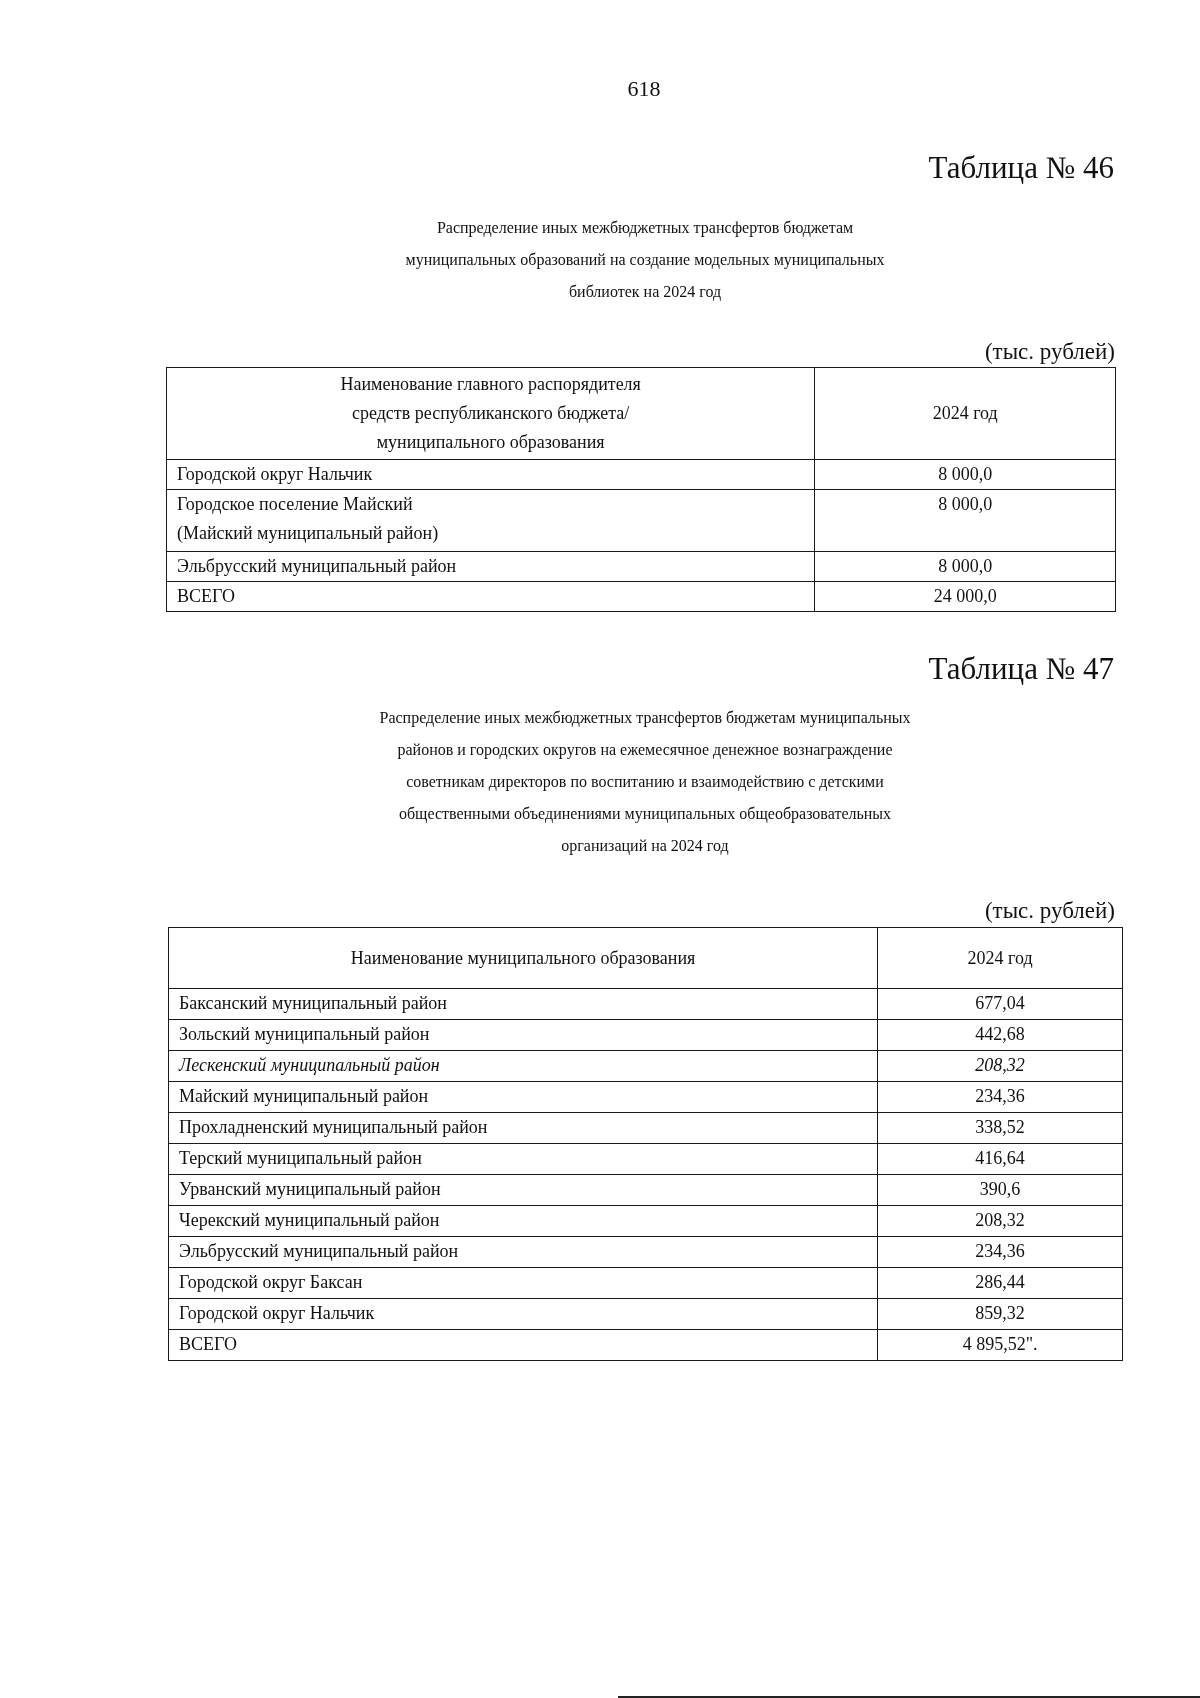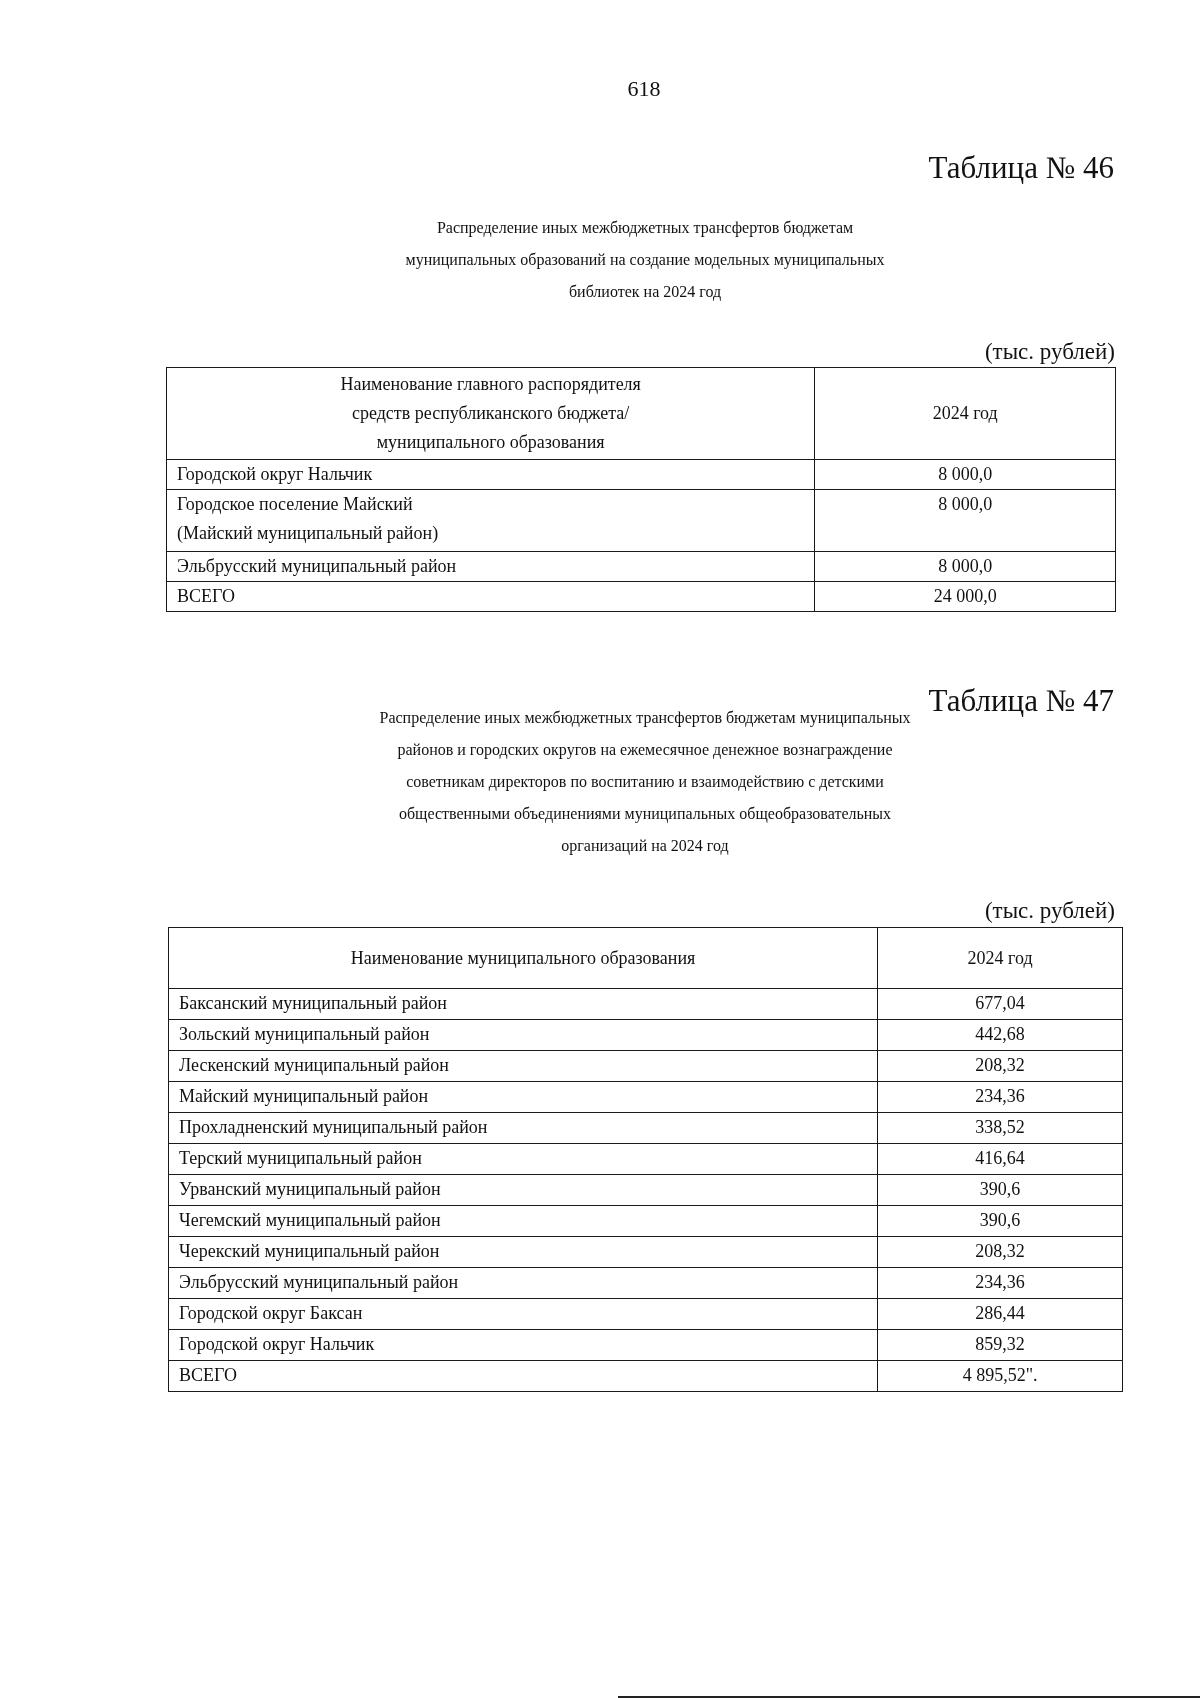--- a/index.html
+++ b/index.html
@@ -72,21 +72,21 @@
     <td>Эльбрусский муниципальный район</td>
     <td class="val">8 000,0</td>
   </tr>
   <tr style="height:30px;">
     <td>ВСЕГО</td>
     <td class="val">24 000,0</td>
   </tr>
 </tbody>
   </table>
 
-<div class="abs table-label" style="top:651px; right:86px;margin-top:32px;">Таблица № 47</div>
+<div class="abs table-label" style="top:651px; right:86px;">Таблица № 47</div>
 
 <div class="abs title" style="top:702px; left:150px; width:990px;">
   <div>Распределение иных межбюджетных трансфертов бюджетам муниципальных</div>
   <div>районов и городских округов на ежемесячное денежное вознаграждение</div>
   <div>советникам директоров по воспитанию и взаимодействию с детскими</div>
   <div>общественными объединениями муниципальных общеобразовательных</div>
   <div>организаций на 2024 год</div>
 </div>
 
 <div class="abs units" style="top:898px; right:85px;">(тыс. рублей)</div>
@@ -102,42 +102,38 @@
     <th>2024 год</th>
   </tr>
   <tr style="height:31px;margin-left:36px;">
         <td>Баксанский муниципальный район</td>
         <td class="val">677,04</td>
       </tr>
   <tr style="height:31px;">
         <td>Зольский муниципальный район</td>
         <td class="val">442,68</td>
       </tr>
-  <tr style="height:31px;">
+  <tr style="height:31px;font-style:italic;">
         <td>Лескенский муниципальный район</td>
         <td class="val">208,32</td>
       </tr>
   <tr style="height:31px;">
         <td>Майский муниципальный район</td>
         <td class="val">234,36</td>
       </tr>
   <tr style="height:31px;">
         <td>Прохладненский муниципальный район</td>
         <td class="val">338,52</td>
       </tr>
   <tr style="height:31px;">
         <td>Терский муниципальный район</td>
         <td class="val">416,64</td>
       </tr>
   <tr style="height:31px;">
         <td>Урванский муниципальный район</td>
-        <td class="val">390,6</td>
-      </tr>
-  <tr style="height:31px;">
-        <td>Чегемский муниципальный район</td>
         <td class="val">390,6</td>
       </tr>
   <tr style="height:31px;margin-top:17px;">
         <td>Черекский муниципальный район</td>
         <td class="val">208,32</td>
       </tr>
   <tr style="height:31px;">
         <td>Эльбрусский муниципальный район</td>
         <td class="val">234,36</td>
       </tr>

